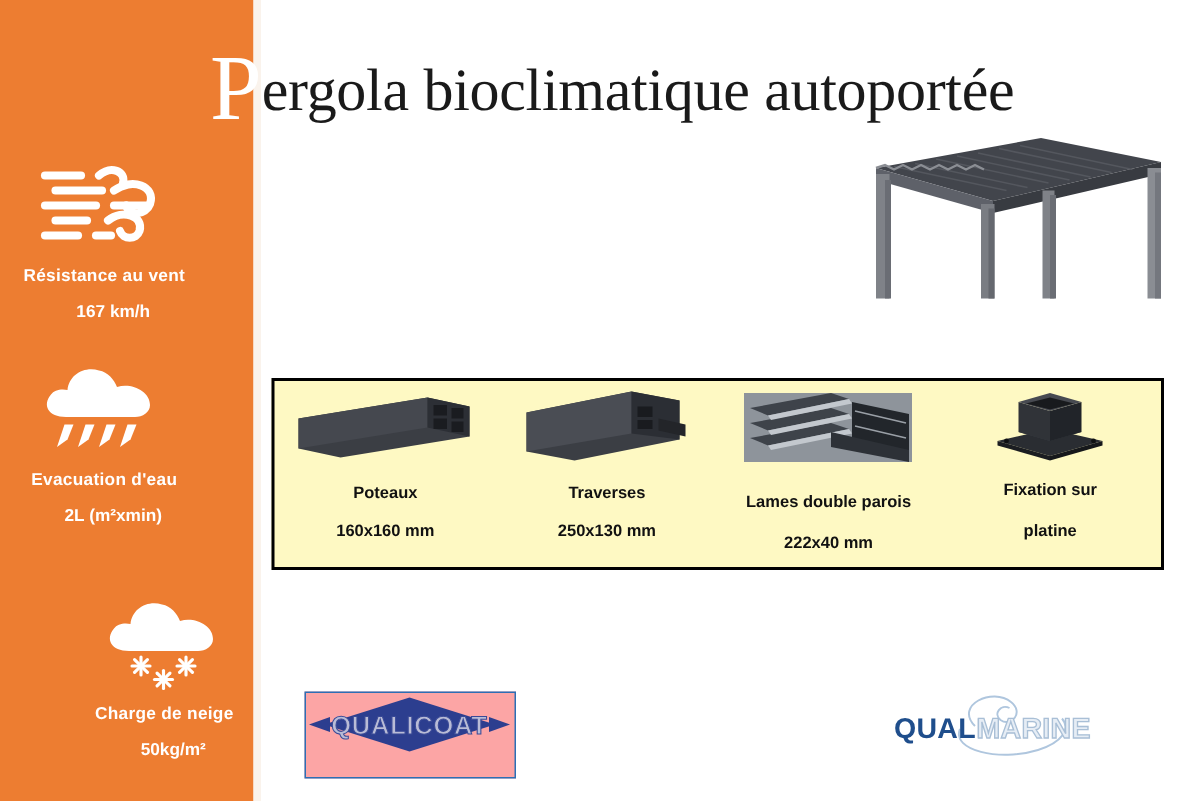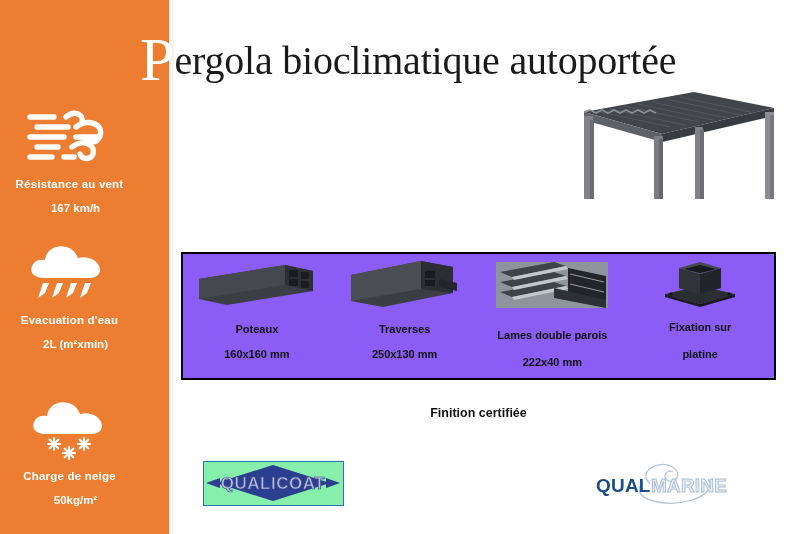--- a/index.html
+++ b/index.html
@@ -104,21 +104,21 @@
   }
 
   
   .product-box {
     position: absolute;
     left: 181px;
     top: 252px;
     width: 595px;
     height: 128px;
     border: 2.5px solid #000000;
-    background: #8b5cf6;
+    background: #fef9c3;
     box-sizing: border-box;
     display: flex;
   }
   .product {
     flex: 1 1 0;
     position: relative;
     display: flex;
     flex-direction: column;
     align-items: center;
     padding-top: 4px;
@@ -158,24 +158,24 @@
     text-align: center;
     font-size: 12.5px;
     font-weight: 700;
     color: #111111;
   }
   .logo-qualicoat {
     position: absolute;
     left: 203px;
     top: 461px;
     width: 141px;
-    height: 45px;
+    height: 58px;
     border: 1.5px solid #2C6FB5;
     box-sizing: border-box;
-    background: #86efac;
+    background: #fca5a5;
   }
   .logo-qualimarine {
     position: absolute;
     left: 588px;
     top: 462px;
     width: 152px;
     height: 44px;
   }
 </style>
 </head>
@@ -217,21 +217,21 @@
           <path d="M35 43 L30 58 L37 53 L41 43 Z"></path>
           <path d="M49 43 L44 58 L51 53 L55 43 Z"></path>
           <path d="M63 43 L58 58 L65 53 L69 43 Z"></path>
         </g>
       </svg>
     </div>
     <div class="spec-label">Evacuation d'eau</div>
     <div class="spec-value">2L (m²xmin)</div>
   </div>
 
-  <div class="spec" style="top:392px;">
+  <div class="spec" style="top:392px;padding-left:40px;">
     <div class="spec-icon">
       <svg width="96" height="64" viewBox="0 0 96 64" aria-hidden="true">
         <g fill="#FFFFFF">
           <path d="M24 38 C12 38, 8 30, 14 23 C16 20, 21 19, 25 20 C26 10, 36 4, 46 7
                    C52 8, 56 13, 58 18 C68 15, 80 21, 80 30 C80 35, 75 38, 70 38 Z"></path>
         </g>
         <g stroke="#FFFFFF" stroke-width="2.1" stroke-linecap="round" fill="none">
           <g transform="translate(32,48)">
             <line x1="-6" y1="0" x2="6" y2="0"></line>
               <line x1="0" y1="-6" x2="0" y2="6"></line>
@@ -364,21 +364,20 @@
           <circle cx="16" cy="34" r="1.6" fill="#0E1012"></circle>
           <circle cx="74" cy="34" r="1.6" fill="#0E1012"></circle>
         </svg>
       </div>
       <div class="product-name">Fixation sur</div>
       <div class="product-size">platine</div>
     </div>
 
   </div>
 
-  <div class="cert-title">Finition certifiée</div>
 
   <div class="logo-qualicoat">
     <svg width="138" height="42" viewBox="0 0 138 42" aria-hidden="true">
       <polygon points="69,3 126,21 69,39 12,21" fill="#2C3E8F"></polygon>
       <polygon points="2,21 16,16 16,26" fill="#2C3E8F"></polygon>
       <polygon points="136,21 122,16 122,26" fill="#2C3E8F"></polygon>
       <text x="69" y="27" text-anchor="middle" font-family="'Liberation Sans', sans-serif" font-size="17" font-weight="700" letter-spacing="0.5" fill="#B9BCD6" stroke="#3A4A97" stroke-width="0.7">QUALICOAT</text>
       <rect x="66" y="5" width="5" height="6" fill="#2C3E8F"></rect>
     </svg>
   </div>

